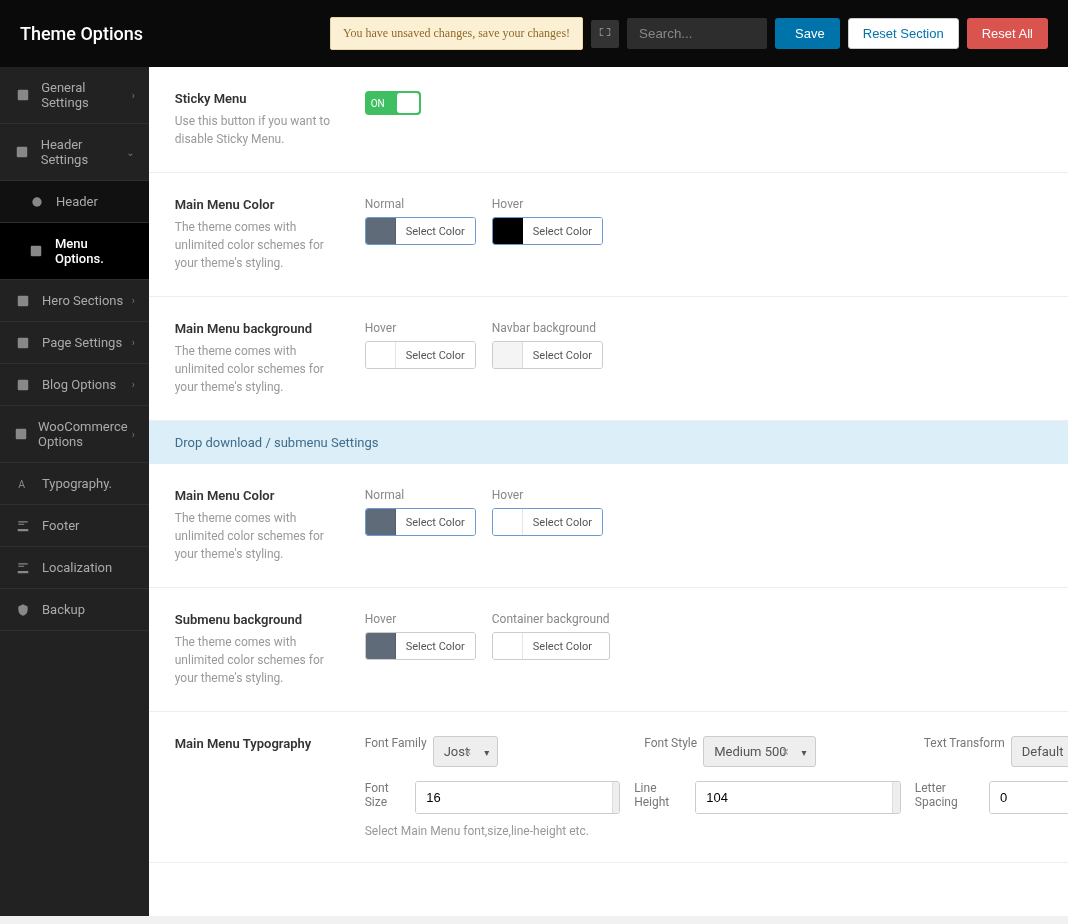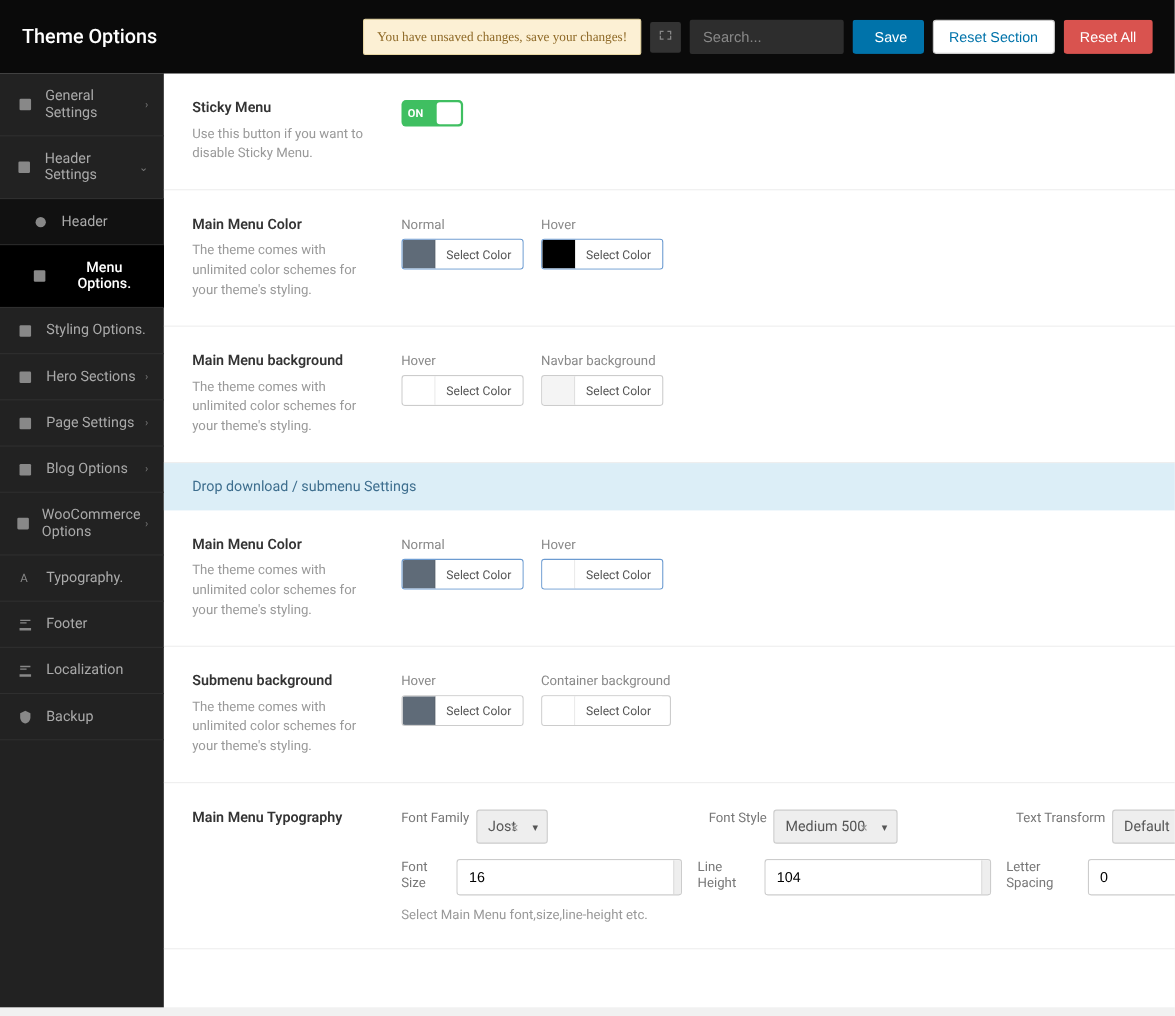--- a/index.html
+++ b/index.html
@@ -14,33 +14,33 @@
   .btn { padding: 7px 14px; border-radius: 3px; font-size: 13px; cursor: pointer; border:1px solid transparent;}
   .btn-save { background: #0073aa; color: #fff; padding-left: 19px; }
   .btn-reset-section { background: #fff; color: #0073aa; border:1px solid #ccc; }
   .btn-reset-all { background: #d9534f; color: #fff; }
   .layout { display: flex; min-height: calc(924px - 75px); }
   .sidebar { width: 208px; background: #222; color: #aaa; }
   .sidebar-item { display:flex; align-items:center; padding: 13px 14px; border-bottom:1px solid #2f2f2f; cursor:pointer; font-size:13px; position:relative;}
   .sidebar-item .icon { width:18px; margin-right:10px; display:inline-flex; align-items:center; justify-content:center; }
   .sidebar-item .arrow { margin-left:auto; font-size:10px; color:#777;}
   .sidebar-sub { background:#111; }
-  .sidebar-sub .sidebar-item { padding-left: 28px; text-align: center; }
+  .sidebar-sub .sidebar-item { padding-left: 28px; }
   .sidebar-item.active { background:#000; color:#fff; font-weight:500;}
   .sidebar-item.active::after { content:""; position:absolute; right:-7px; top:50%; transform:translateY(-50%); border:7px solid transparent; border-right-color:#fff; }
   .content { flex:1; background:#fff; }
   .section { padding: 24px 26px; border-bottom:1px solid #eee; display:flex; gap: 30px; }
   .section-label { width: 160px; flex-shrink:0; }
   .section-label .title { font-weight:600; color:#333; font-size:13px; margin-bottom:6px; }
   .section-label .desc { color:#999; font-size:12px; line-height:1.5; }
   .section-body { flex:1; display:flex; gap: 16px; flex-wrap:wrap; }
   .section-heading { background:#dceef7; color:#3e6e8e; padding: 14px 26px; font-size:13px; }
   .toggle { width:56px; height:24px; background:#3fbf61; border-radius:4px; position:relative; display:inline-flex; align-items:center; }
   .toggle .knob { position:absolute; right:2px; width:22px; height:20px; background:#fff; border-radius:3px; }
-  .toggle .txt { color:#fff; font-size:10px; font-weight:700; margin-left:6px;}
+  .toggle .txt { color:#fff; font-size:10px; font-weight:400; margin-left:6px;}
   .field { display:flex; flex-direction:column; gap:6px; }
   .field-label { color:#888; font-size:12px; }
   .color-picker { display:flex; border:1px solid #6c9bd1; border-radius:3px; overflow:hidden; height:28px; }
   .color-picker.plain { border-color:#ccc; }
   .swatch { width:30px; background:#5f6b78; border-right:1px solid rgba(0,0,0,0.1);}
   .swatch.black { background:#000; }
   .swatch.white { background:#fff; }
   .swatch.light { background:#f4f4f4; }
   .select-color { background:#fff; padding:0 10px; font-size:11px; color:#555; display:flex; align-items:center; cursor:pointer;}
   .typo-row { display:flex; gap:14px; width:100%; }
@@ -114,28 +114,20 @@
           </span>
         <span>Menu Options.</span>
       </div>
     </div>
     <div class="sidebar-item">
       <span class="icon">
           <svg viewBox="0 0 24 24">
             <rect x="3" y="3" width="18" height="18" rx="2"></rect>
           </svg>
         </span>
-      <span>Styling Options.</span>
-    </div>
-    <div class="sidebar-item">
-      <span class="icon">
-          <svg viewBox="0 0 24 24">
-            <rect x="3" y="3" width="18" height="18" rx="2"></rect>
-          </svg>
-        </span>
       <span>Hero Sections</span>
       <span class="arrow">›</span>
     </div>
     <div class="sidebar-item">
       <span class="icon">
           <svg viewBox="0 0 24 24">
             <rect x="3" y="3" width="18" height="18" rx="2"></rect>
           </svg>
         </span>
       <span>Page Settings</span>

